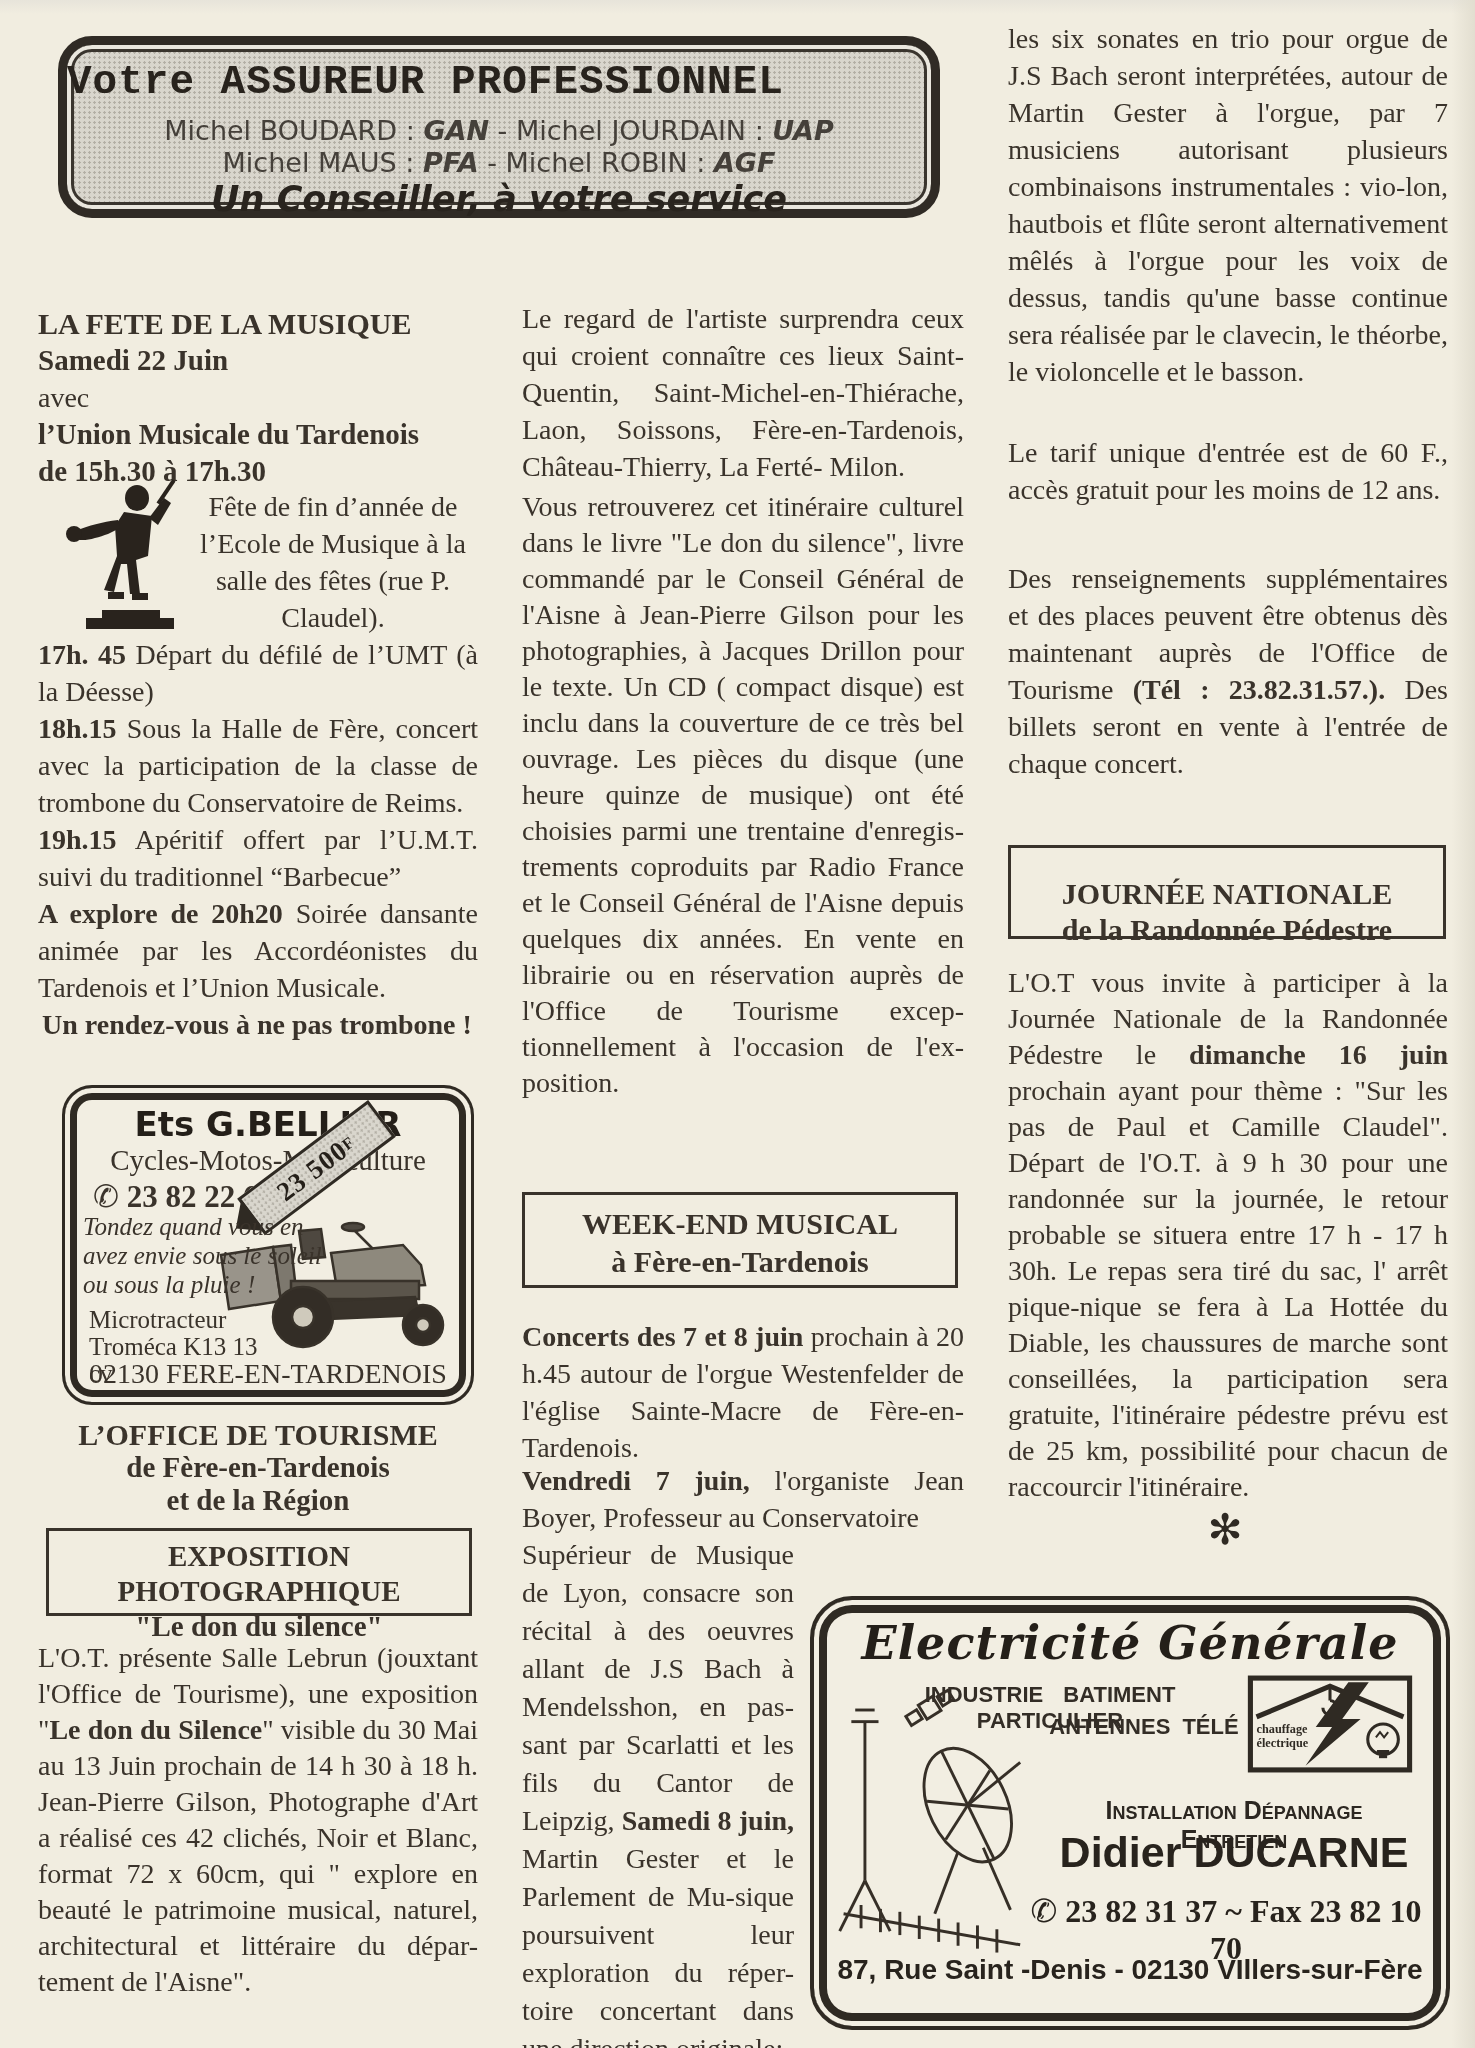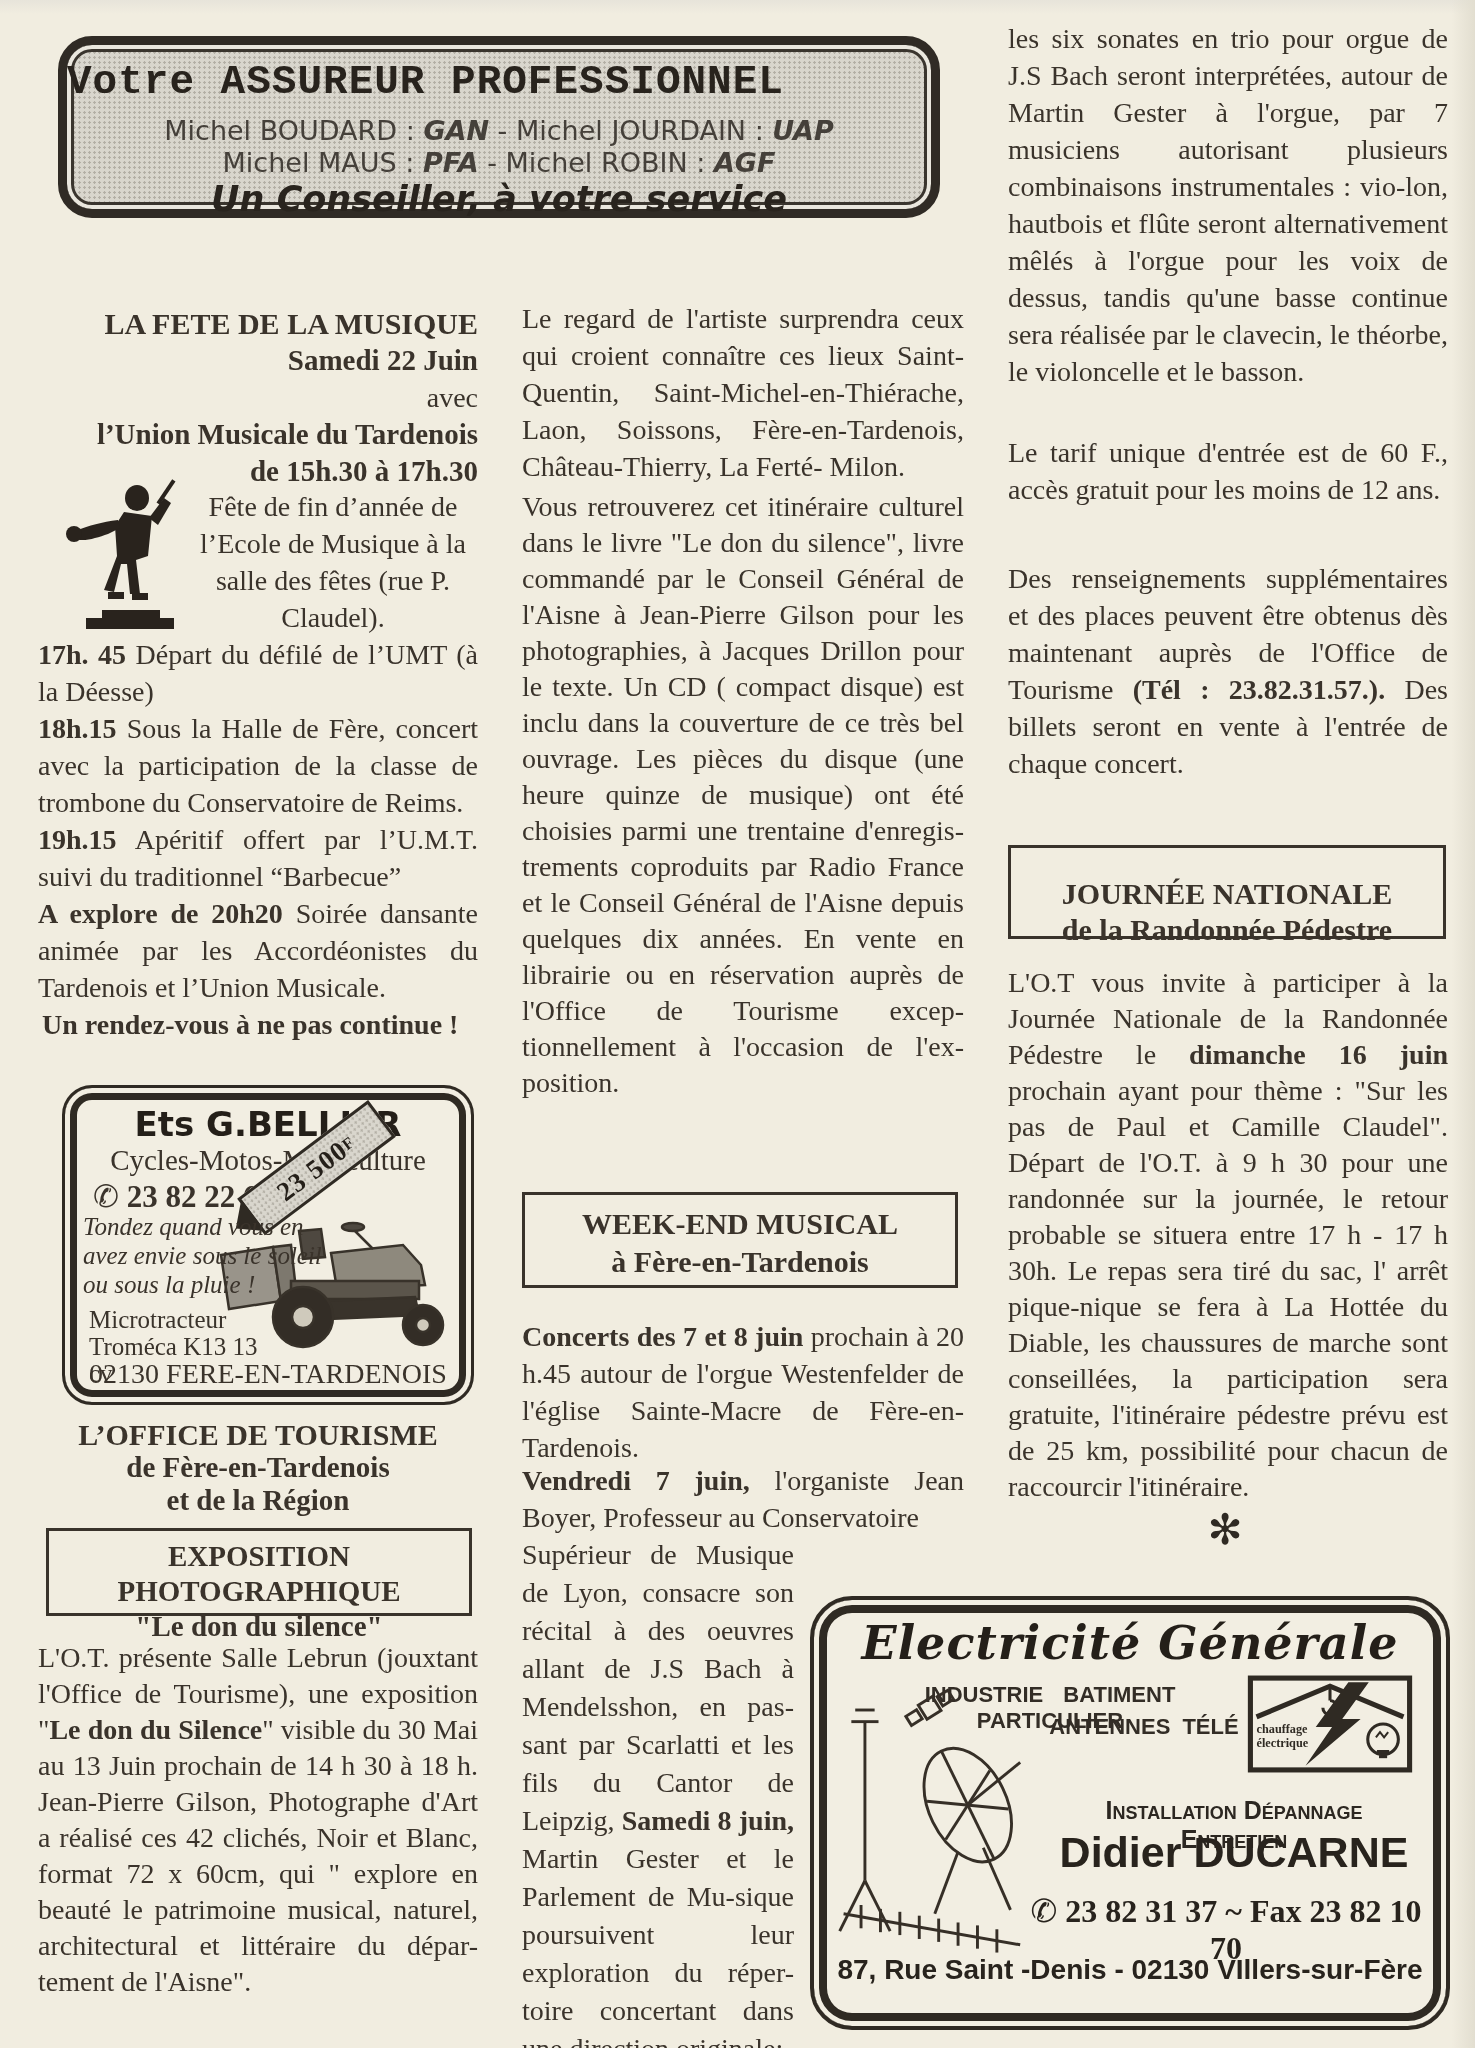--- a/index.html
+++ b/index.html
@@ -19,21 +19,21 @@
   .ad1 .t{position:absolute;left:0;top:14px;width:100%;
        font-family:Liberation Mono, monospace;font-weight:700;font-size:41px;letter-spacing:1px;color:#28231d;}
   .ad1 .m{position:absolute;left:0;width:100%;text-align:center;font-family:"DejaVu Sans",sans-serif;font-size:27px;color:#45403a;}
   .ad1 .m b{font-style:italic;}
   .ad1 .m1{top:70px;} .ad1 .m2{top:102px;}
   .ad1 .tag{position:absolute;left:0;top:134px;width:100%;text-align:center;
        font-family:"DejaVu Sans",sans-serif;font-weight:700;font-style:italic;font-size:35px;color:#29241e;}
 
   
   .col{position:absolute;font-size:28px;line-height:37px;}
-  .fete-head{left:38px;top:305px;width:440px;text-align:right;}
+  .fete-head{left:38px;top:305px;width:440px;text-align:left;}
   .fete-head .fh1{font-weight:700;font-size:30px;}
   .fete-head .bld{font-weight:700;font-size:29px;}
   .conductor{left:52px;top:468px;width:140px;height:170px;}
   .fete-intro{left:192px;top:488px;width:282px;text-align:center;}
   .fete-sched{left:38px;top:636px;width:440px;text-align:justify;}
   .fete-closing{font-weight:700;padding-left:4px;}
 
   
   .ad2{left:62px;top:1085px;width:406px;height:314px;background:#f2eee2;border:3px solid #2f2a23;border-radius:30px;
        box-shadow:inset 0 0 0 5px #f2eee2,inset 0 0 0 12px #2f2a23;}
@@ -130,21 +130,21 @@
     </g>
   </svg>
 
   <div class="col fete-intro">Fête de fin d’année de l’Ecole de Musique à la salle des fêtes (rue P. Claudel).</div>
 
   <div class="col fete-sched">
     <p><b>17h. 45</b><span> Départ du défilé de l’UMT (à la Déesse)</span></p>
     <p><b>18h.15</b><span> Sous la Halle de Fère, concert avec la participation de la classe de trombone du Conservatoire de Reims.</span></p>
     <p><b>19h.15</b><span> Apéritif offert par l’U.M.T. suivi du traditionnel “Barbecue”</span></p>
     <p><b>A explore de 20h20</b><span> Soirée dansante animée par les Accordéonistes du Tardenois et l’Union Musicale.</span></p>
-    <p class="fete-closing">Un rendez-vous à ne pas continue !</p>
+    <p class="fete-closing">Un rendez-vous à ne pas trombone !</p>
   </div>
 
   <div class="abs ad2">
     <div class="b-name">Ets G.BELLIER</div>
     <div class="b-act">Cycles-Motos-Motoculture</div>
     <div class="b-phone"><span class="ph">✆</span> <span>23 82 22 63</span></div>
     <svg class="b-tractor" viewBox="0 0 258 168">
       <g stroke="#38322a" stroke-width="2.5">
         <path d="M14 66 L66 58 L74 112 L22 120 Z" fill="#99948a"></path>
         <path d="M66 58 L84 56 L90 110 L74 112 Z" fill="#7d786e"></path>

